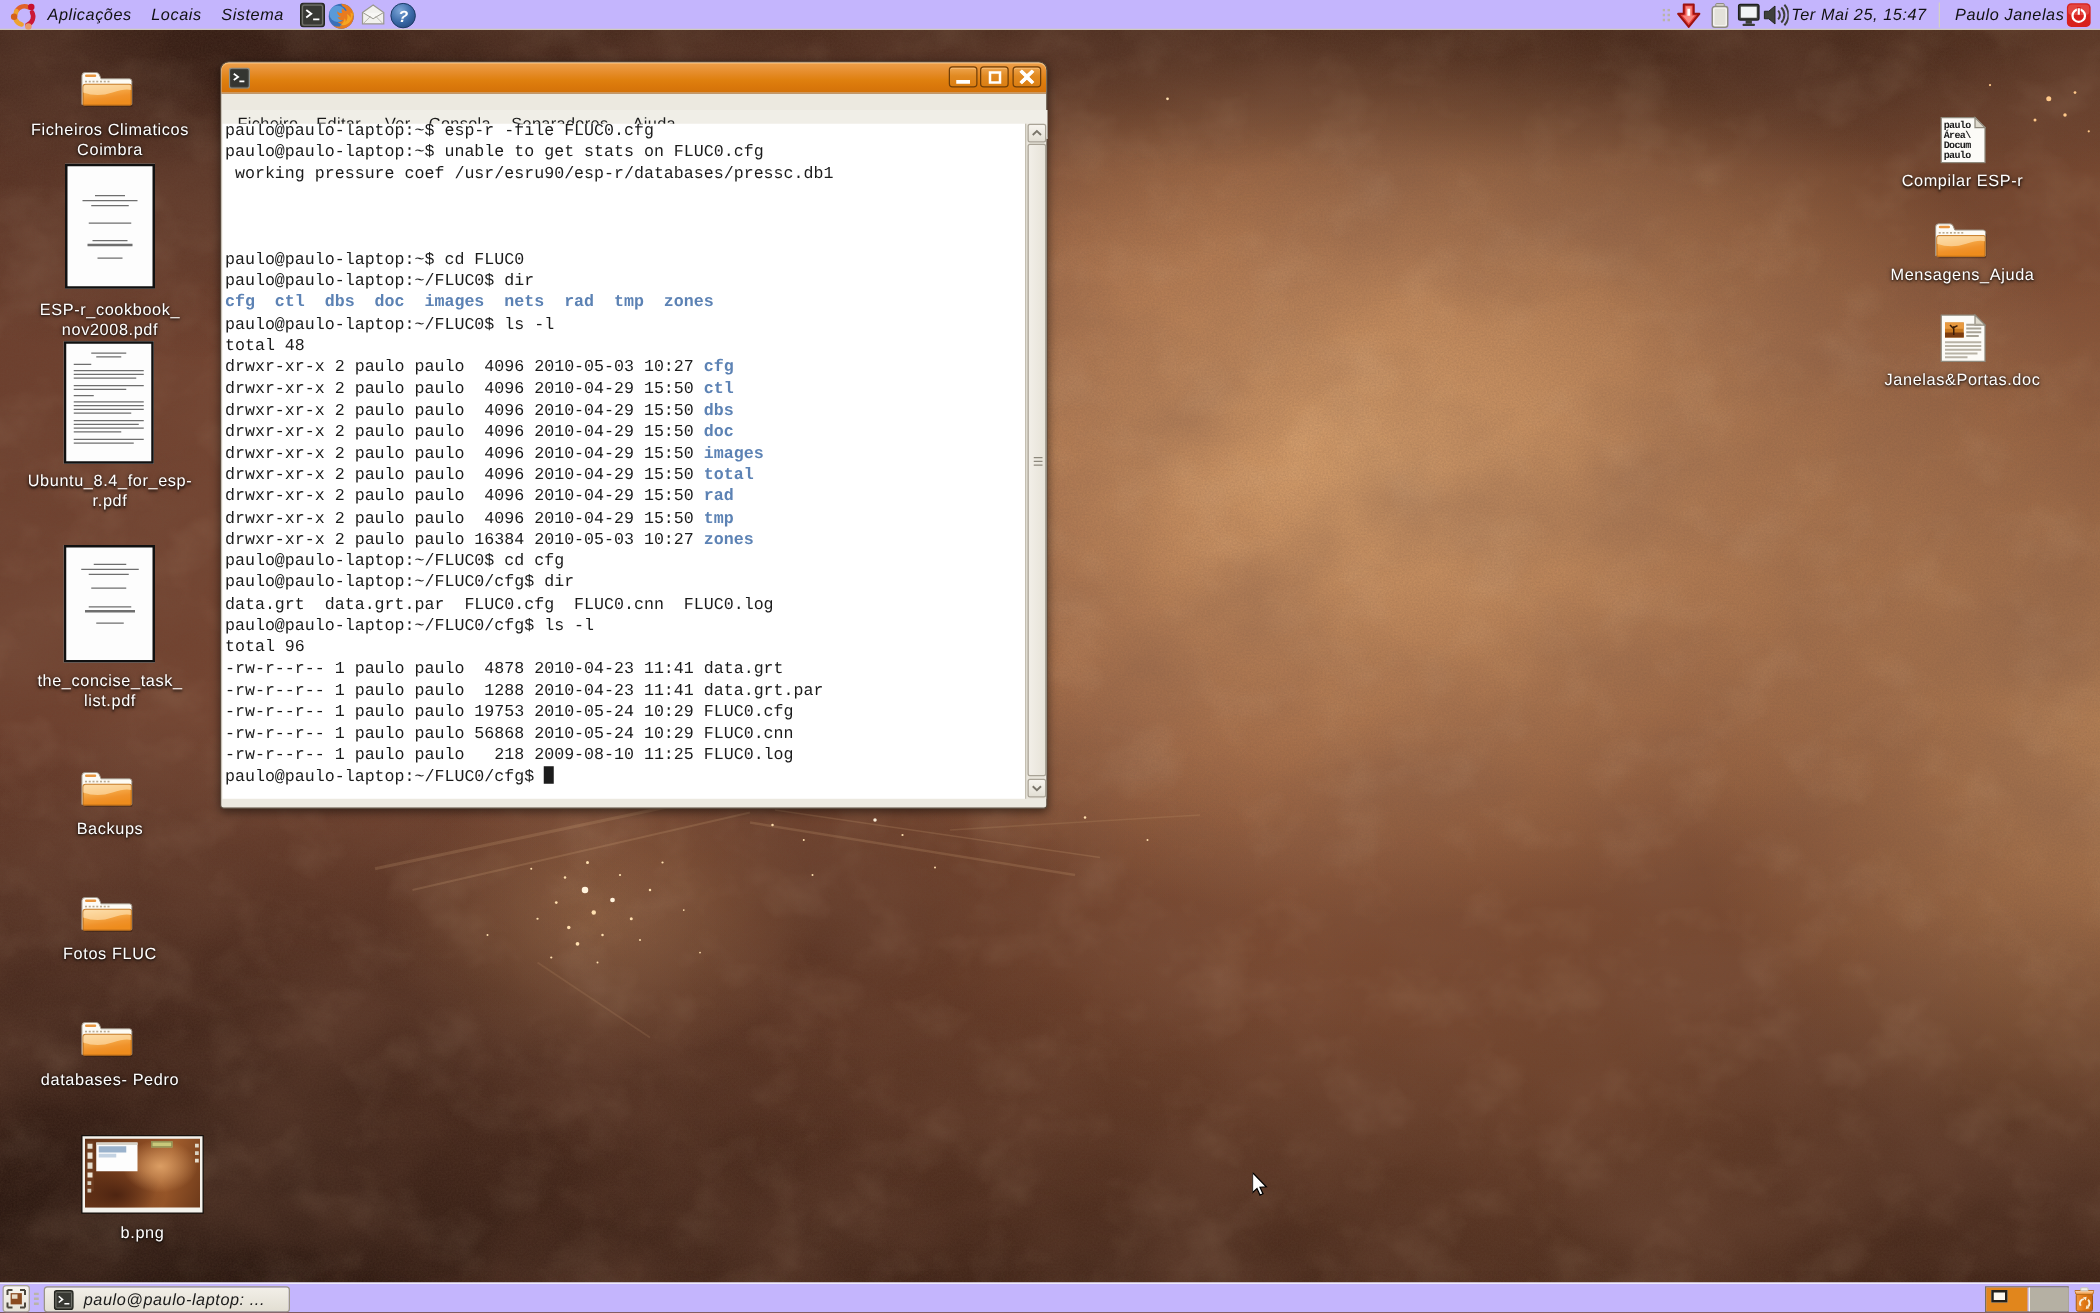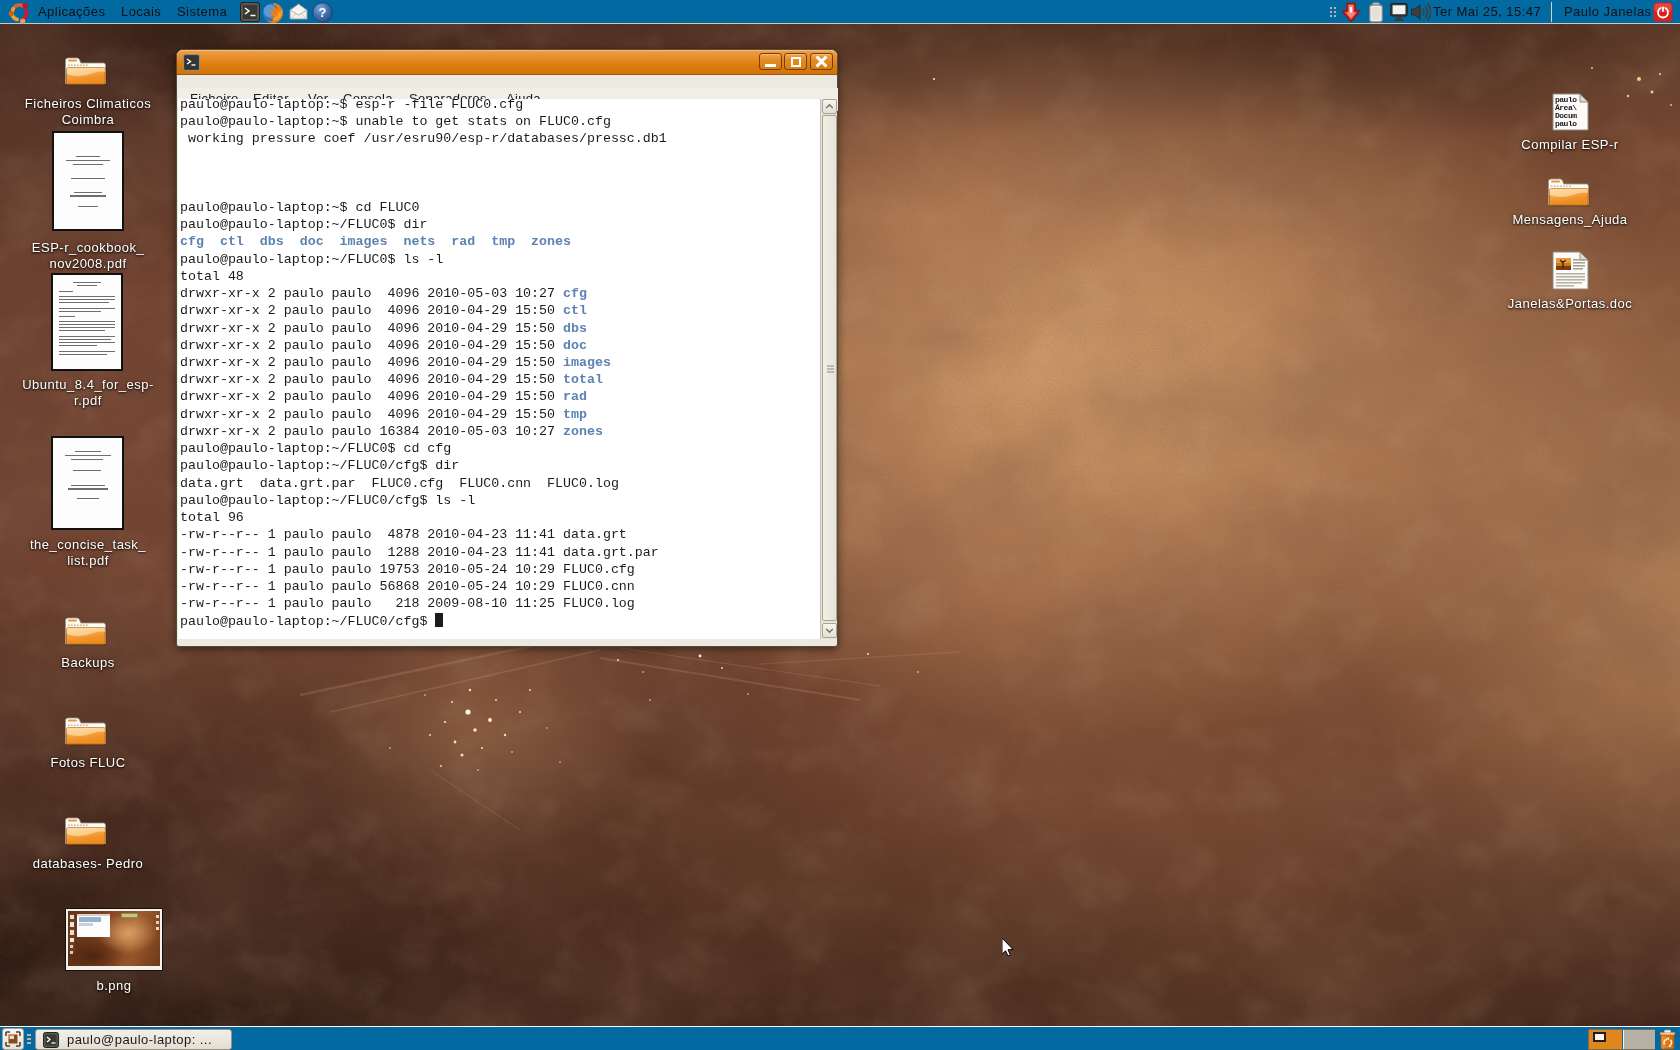--- a/index.html
+++ b/index.html
@@ -19,21 +19,21 @@
     radial-gradient(ellipse 860px 620px at 80px 1070px, rgba(16,8,5,0.8), rgba(16,8,5,0) 80%),
     radial-gradient(ellipse 700px 360px at 850px 1070px, rgba(25,12,8,0.55), rgba(25,12,8,0) 80%),
     radial-gradient(ellipse 620px 440px at 1680px 1070px, rgba(28,14,9,0.55), rgba(28,14,9,0) 80%),
     radial-gradient(ellipse 500px 320px at 660px 760px, rgba(55,28,18,0.45), rgba(55,28,18,0) 78%),
     linear-gradient(180deg, rgba(30,15,10,0) 55%, rgba(30,15,10,0.25) 85%, rgba(25,12,8,0.4) 100%),
     linear-gradient(100deg, #6b3e2d 0%, #7d4a34 30%, #8f5639 55%, #865236 80%, #7d4a31 100%);
 }
 .wsvg { position:absolute; left:0; top:0; width:1680px; height:1050px; }
 
 
-.panel { position:absolute; left:0; width:1680px; height:24px; background:#0369a1; z-index:5; }
+.panel { position:absolute; left:0; width:1680px; height:24px; background:#c4b5fd; z-index:5;font-style:italic; }
 #toppanel { top:0; border-bottom:1px solid #cfcabd; }
 #botpanel { top:1026px; border-top:1px solid #fdfcfa; height:24px; }
 .ptext { position:absolute; top:4px; font-size:13px; color:#111; white-space:nowrap; letter-spacing:0.45px; }
 .pico { position:absolute; top:2px; }
 
 
 .dicon { position:absolute; z-index:2; }
 .dlabel { position:absolute; color:#fff; font-size:13px; text-align:center; z-index:2; letter-spacing:0.5px;
   text-shadow:0 1px 2px rgba(0,0,0,0.9), 0 0 4px rgba(0,0,0,0.55); line-height:15.8px; white-space:nowrap; }
 .page { position:absolute; background:#fdfdfd; border:2px solid #111; z-index:2; }

